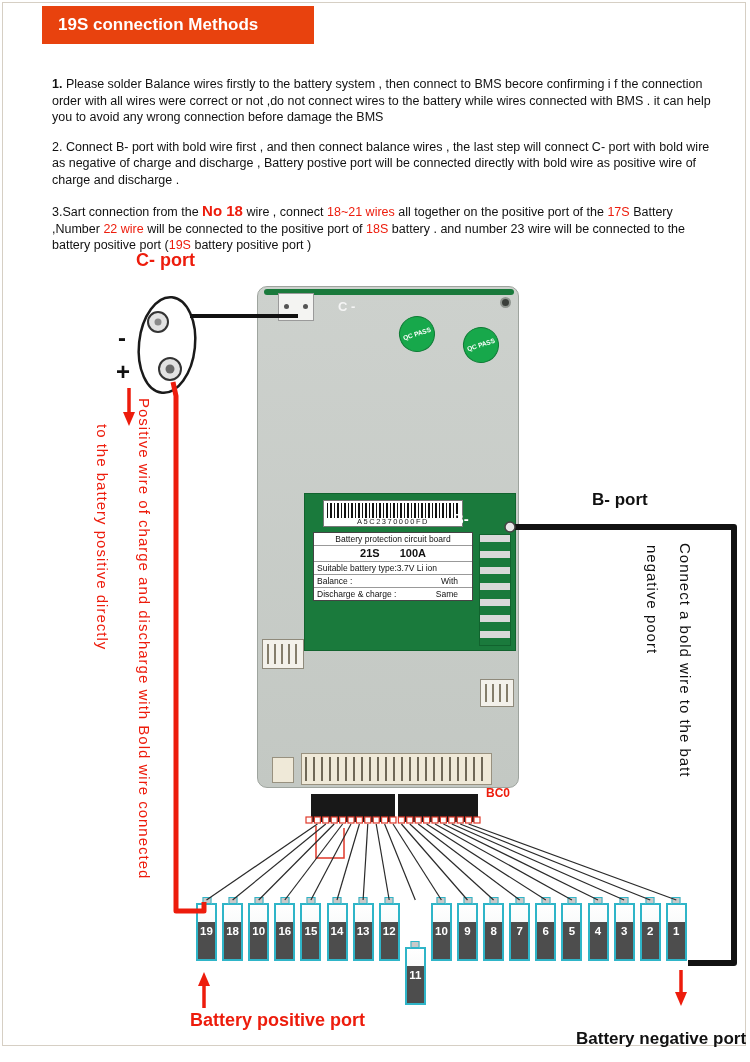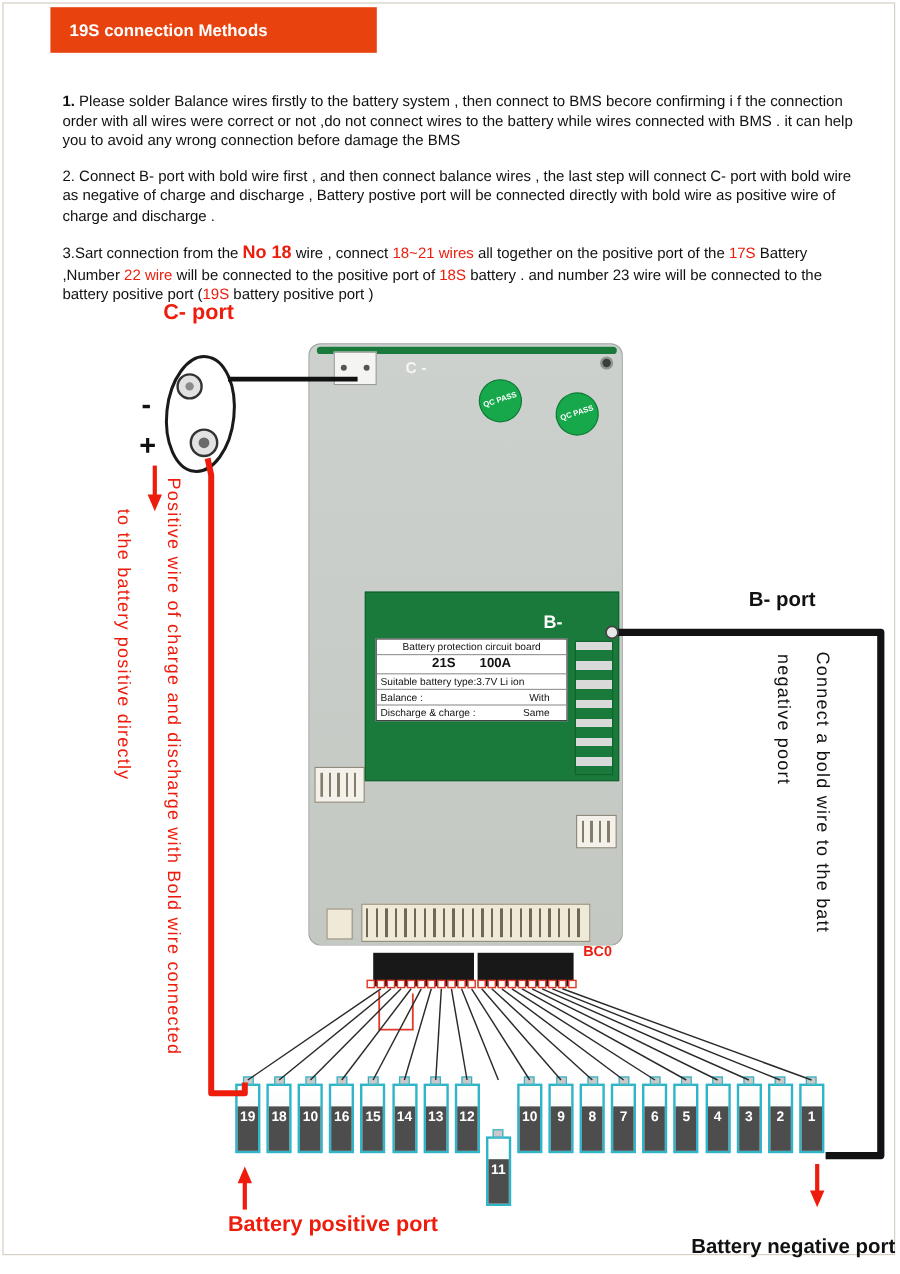--- a/index.html
+++ b/index.html
@@ -15,21 +15,21 @@
 
   #frame {
     position:absolute; left:2px; top:2px; width:744px; height:1044px;
     border:1px solid #d6cfc4; pointer-events:none; z-index:0;
   }
 
   
   #banner {
     left:42px; top:6px; width:272px; height:38px;
     background:#e8420e; color:#fff;
-    font-weight:bold; font-size:14px; line-height:38px;
+    font-weight:bold; font-size:17px; line-height:38px;
     padding-left:16px; z-index:2;
   }
 
   
   #instructions { left:52px; top:76px; width:664px; font-size:12.5px; line-height:1.32; z-index:2; }
   .para { margin-bottom:13px; }
   .bold { font-weight:bold; }
   .red  { color:#ed1c0c; }
   .no18 { color:#ed1c0c; font-weight:bold; font-size:15px; }
 
@@ -149,21 +149,21 @@
   <p class="para"><span>3.Sart connection from the </span><span class="no18">No 18</span><span> wire , connect </span><span class="red">18~21 wires</span><span> all together on the positive port of the </span><span class="red">17S</span><span> Battery ,Number </span><span class="red">22 wire</span><span> will be connected to the positive port of </span><span class="red">18S</span><span> battery . and number 23 wire will be connected to the battery positive port (</span><span class="red">19S</span><span> battery positive port )</span></p>
 </div>
 
 <div class="abs label-red" style="left:136px; top:250px;">C- port</div>
 <div class="sign" style="left:118px; top:324px;">-</div>
 <div class="sign" style="left:116px; top:358px;">+</div>
 
 <div class="vtext vred" style="left:94px; top:424px; height:260px;">to the battery positive directly</div>
 <div class="vtext vred" style="left:136px; top:398px; height:540px;">Positive wire of charge and discharge with Bold wire connected</div>
 
-<div class="abs label-blk" style="left:592px; top:490px;margin-left:32px;">B- port</div>
+<div class="abs label-blk" style="left:592px; top:490px;">B- port</div>
 <div class="vtext" style="left:644px; top:545px; height:150px; color:#111;">negative poort</div>
 <div class="vtext" style="left:677px; top:543px; height:250px; color:#111;">Connect a bold wire to the batt</div>
 
 <div class="abs" id="bc0">BC0</div>
 
 <div class="abs label-red" style="left:190px; top:1010px;">Battery positive port</div>
 <div class="abs label-blk" style="left:576px; top:1010px;margin-top:19px;">Battery negative port</div>
 
 <div id="board" class="abs">
   <div class="topstrip"></div>
@@ -178,20 +178,24 @@
   <div class="sticker" style="left:205px; top:40px;">QC PASS</div>
 
   <div class="conn-white" style="left:4px; top:352px; width:42px; height:30px;">
       <div class="pins"></div>
     </div>
   <div class="conn-white" style="left:222px; top:392px; width:34px; height:28px;">
       <div class="pins"></div>
     </div>
 
   <div id="green-sec">
+    <div id="barcode">
+      <div class="bars"></div>
+      <div id="serial">A5C2370000FD</div>
+    </div>
     <div id="mark-b">B-</div>
     <div id="pads-col"></div>
     <div id="info-label">
       <div class="row center">Battery protection circuit board</div>
       <div class="row model">
         <span>21S</span>
         <span>100A</span>
       </div>
       <div class="row">Suitable battery type:3.7V Li ion</div>
       <div class="row kv">

